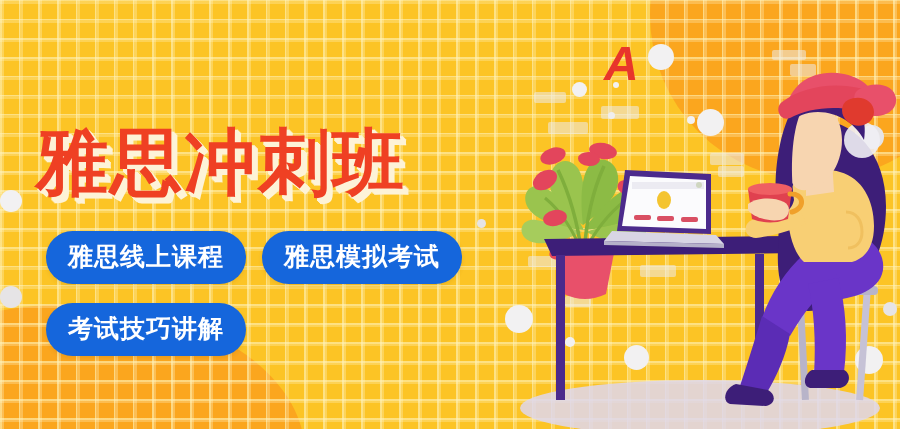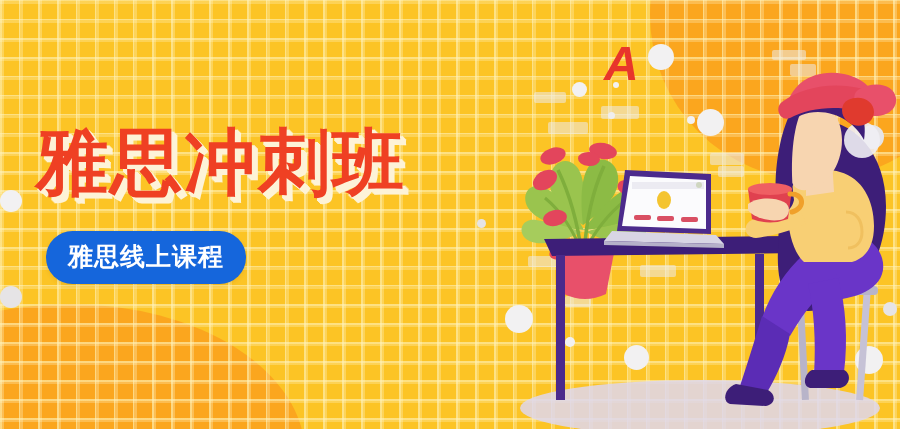--- a/index.html
+++ b/index.html
@@ -239,15 +239,17 @@
 
       <path d="M748 204 C756 198 772 196 784 202 C792 206 790 218 780 220 C766 222 752 216 748 210 Z" fill="#f7d5b0"></path>
 
     </svg>
   </div>
 
   <div class="headline">雅思冲刺班</div>
 
   <div class="pill-grid">
     <div class="pill">雅思线上课程</div>
+    <div class="pill">雅思模拟考试</div>
+    <div class="pill">考试技巧讲解</div>
   </div>
 
 </div>
 
 </body></html>

